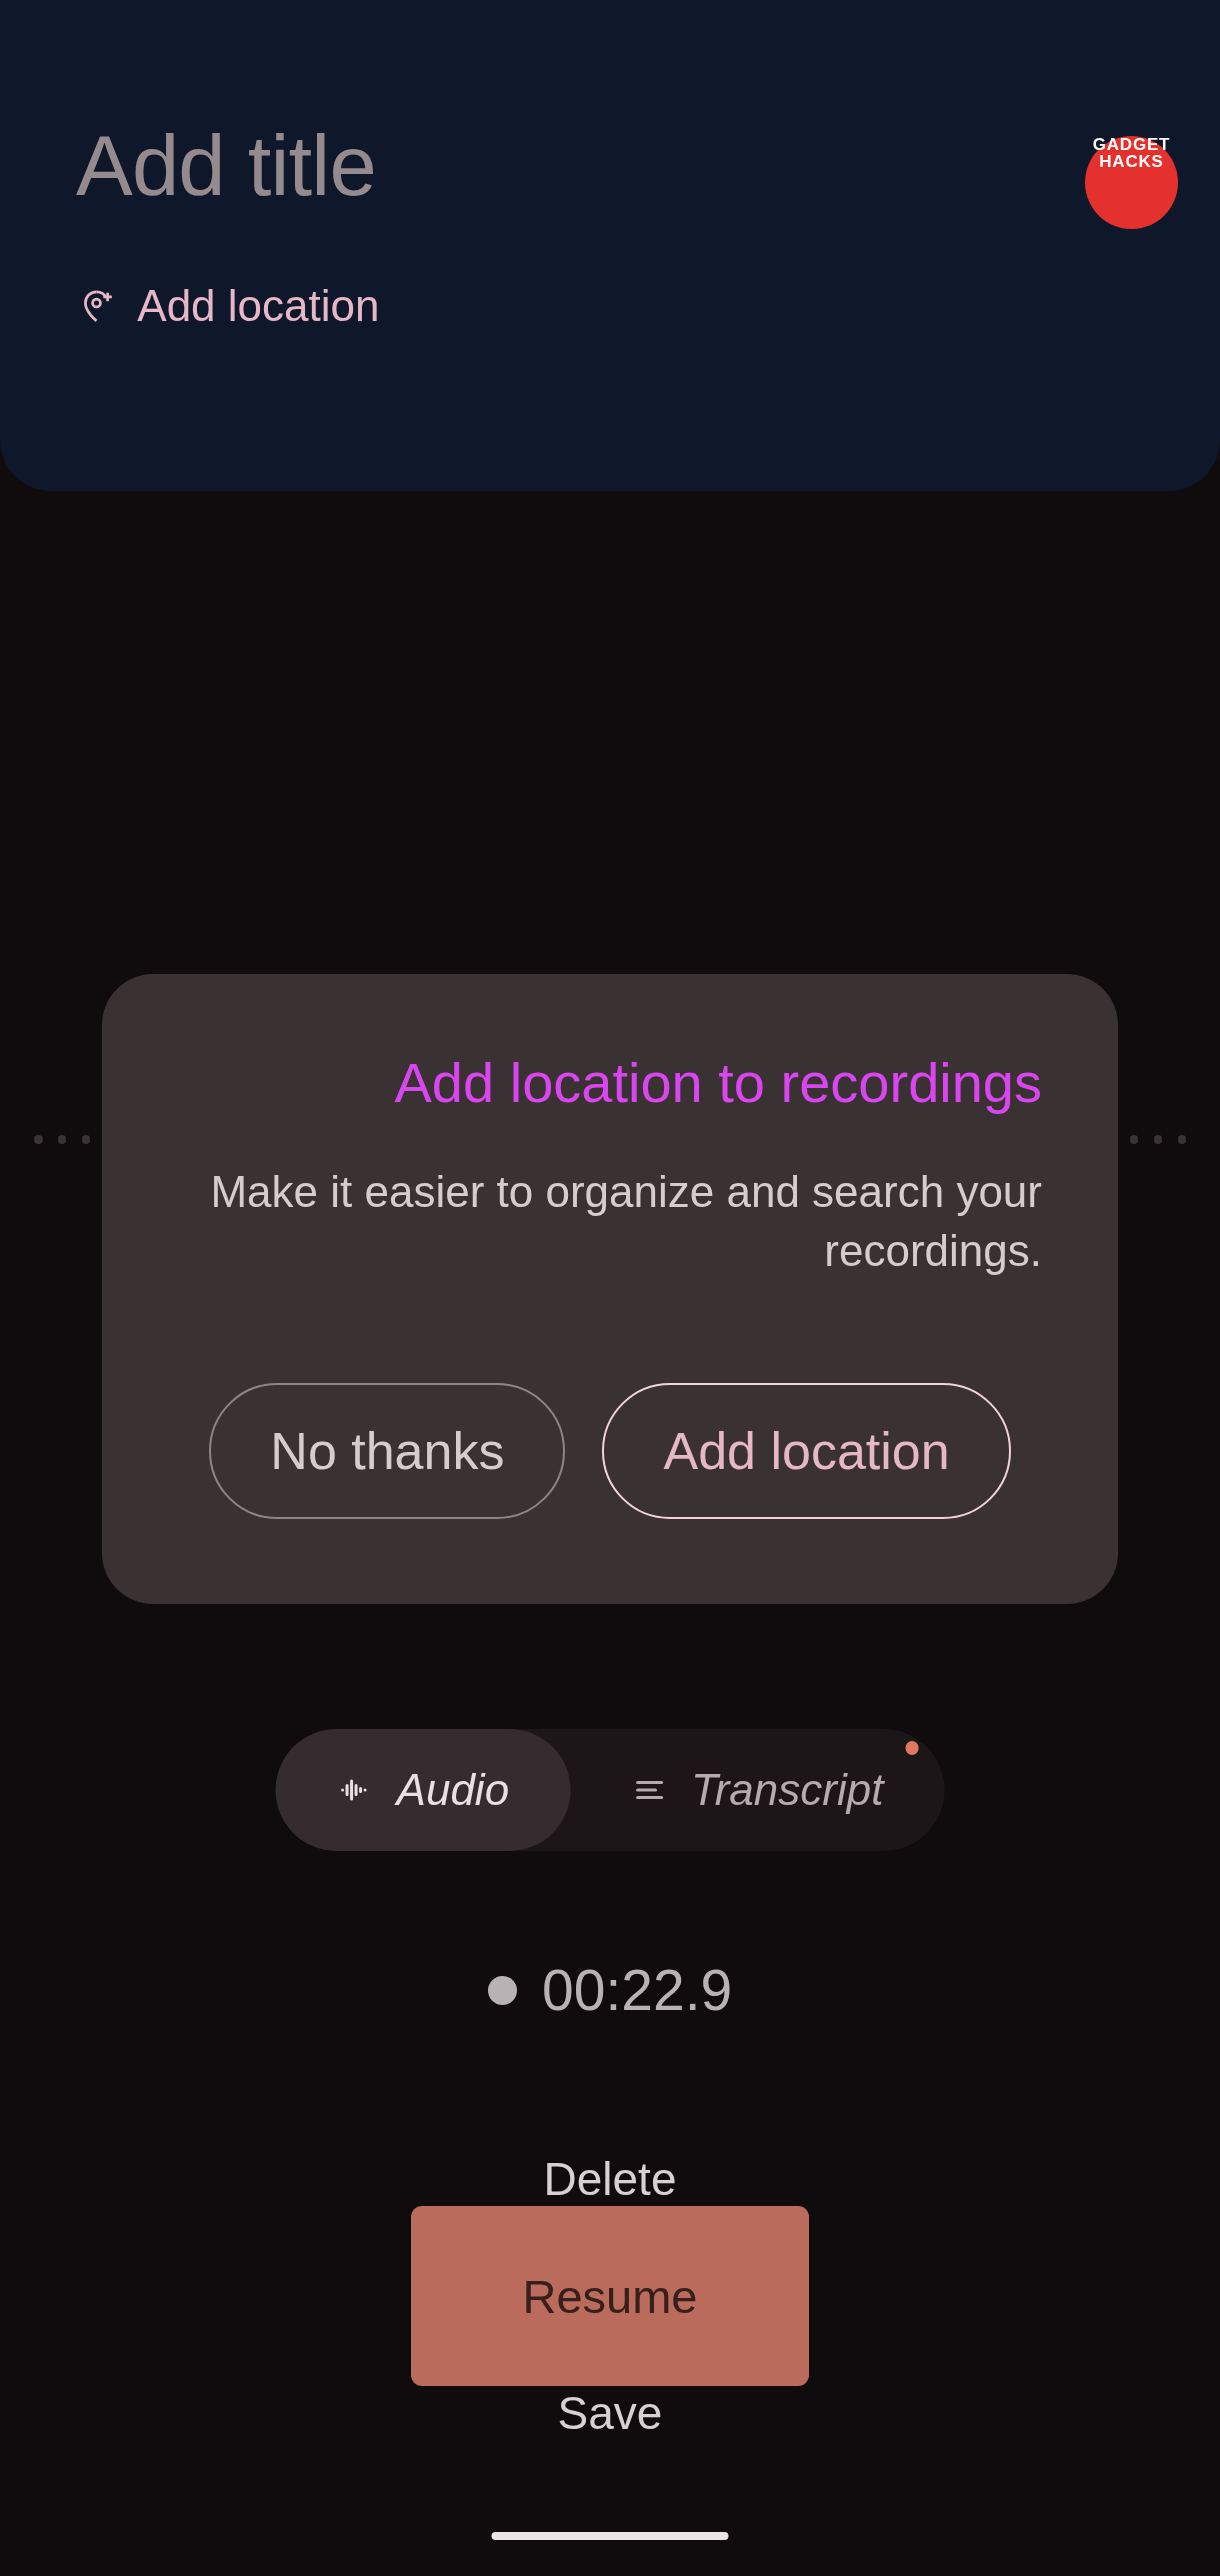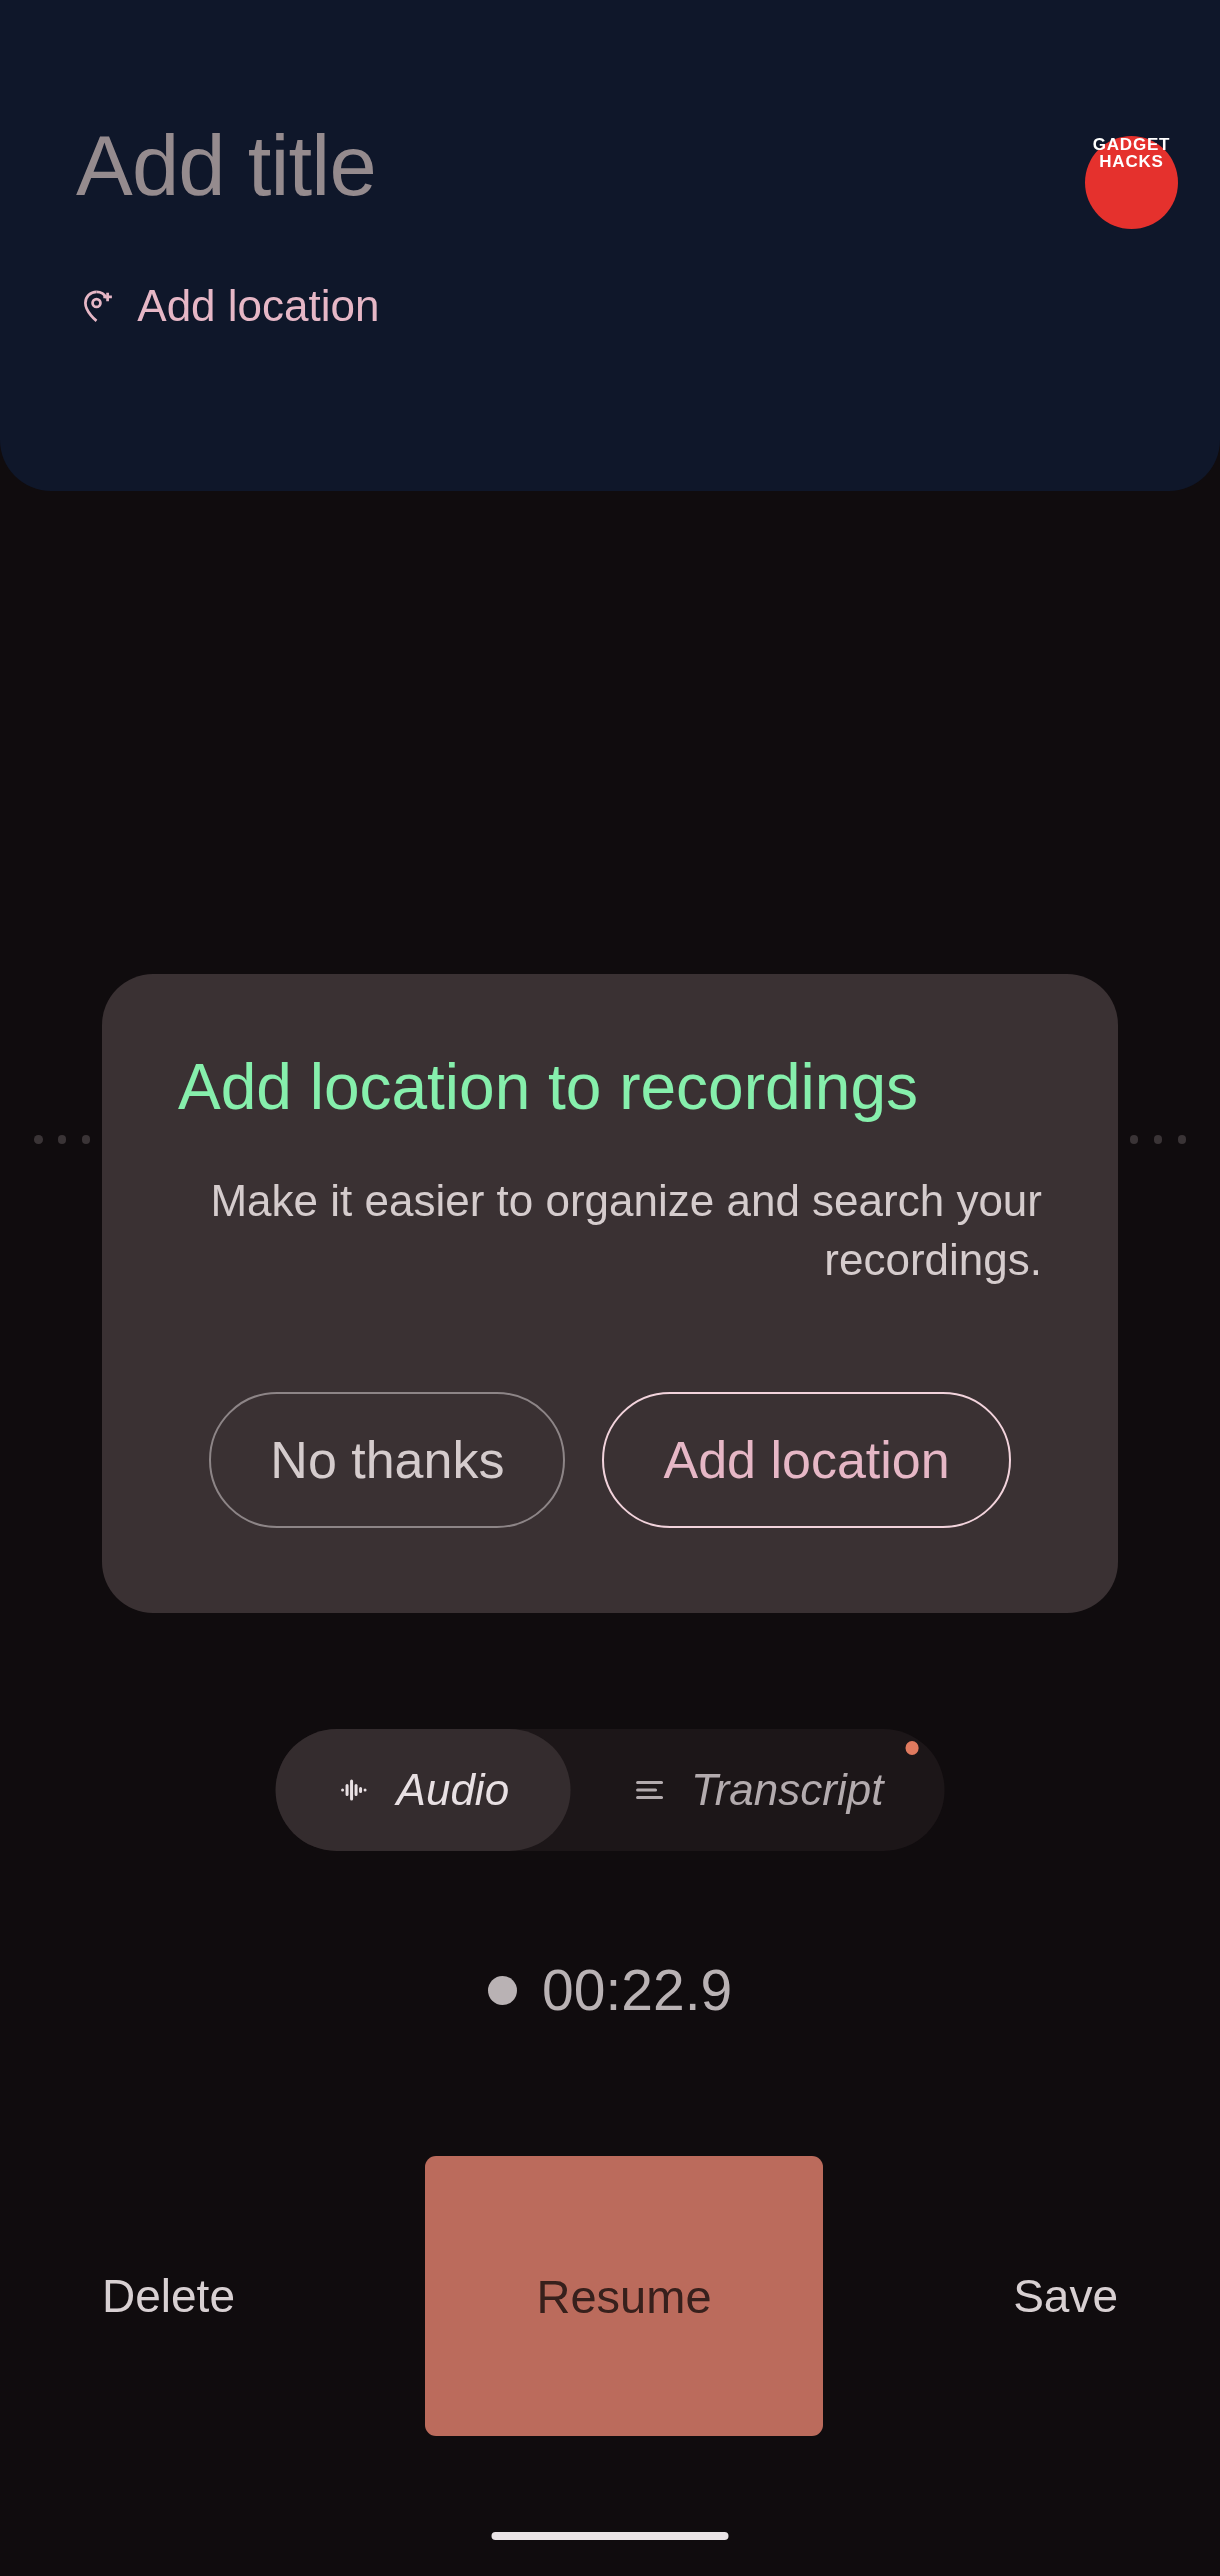--- a/index.html
+++ b/index.html
@@ -105,23 +105,23 @@
     position:absolute;
     left: 102px;
     right: 102px;
     top: 974px;
     background: var(--dialog-bg);
     border-radius: 51px;
     padding: 76px 76px 85px 76px;
     box-shadow: 0 0 0 0.8px rgba(0,0,0,0);
   }
   .dialog-title {
-    font-size: 64px;
-    color: #86efac;
-    text-align:left;
+    font-size: 56px;
+    color: #d946ef;
+    text-align:right;
     font-weight: 400;
   }
   .dialog-body {
     margin-top: 47px;
     font-size: 44px;
     color: var(--dialog-text);
     text-align:right;
     line-height: 1.35;
   }
   .dialog-actions {
@@ -202,20 +202,21 @@
   
   .bottom-bar {
     position:absolute;
     left:0; right:0;
     top: 2152px;
     height: 288px;
     display:flex;
     align-items:center;
     justify-content:space-between;
     padding: 0 102px;
+    flex-direction: column;
   }
   .side-btn {
     color:#d8d0d2;
     font-size: 46px;
   }
   .resume-btn {
     width: 398px;
     height: 280px;
     background: var(--accent-resume);
     border-radius: 11px;

